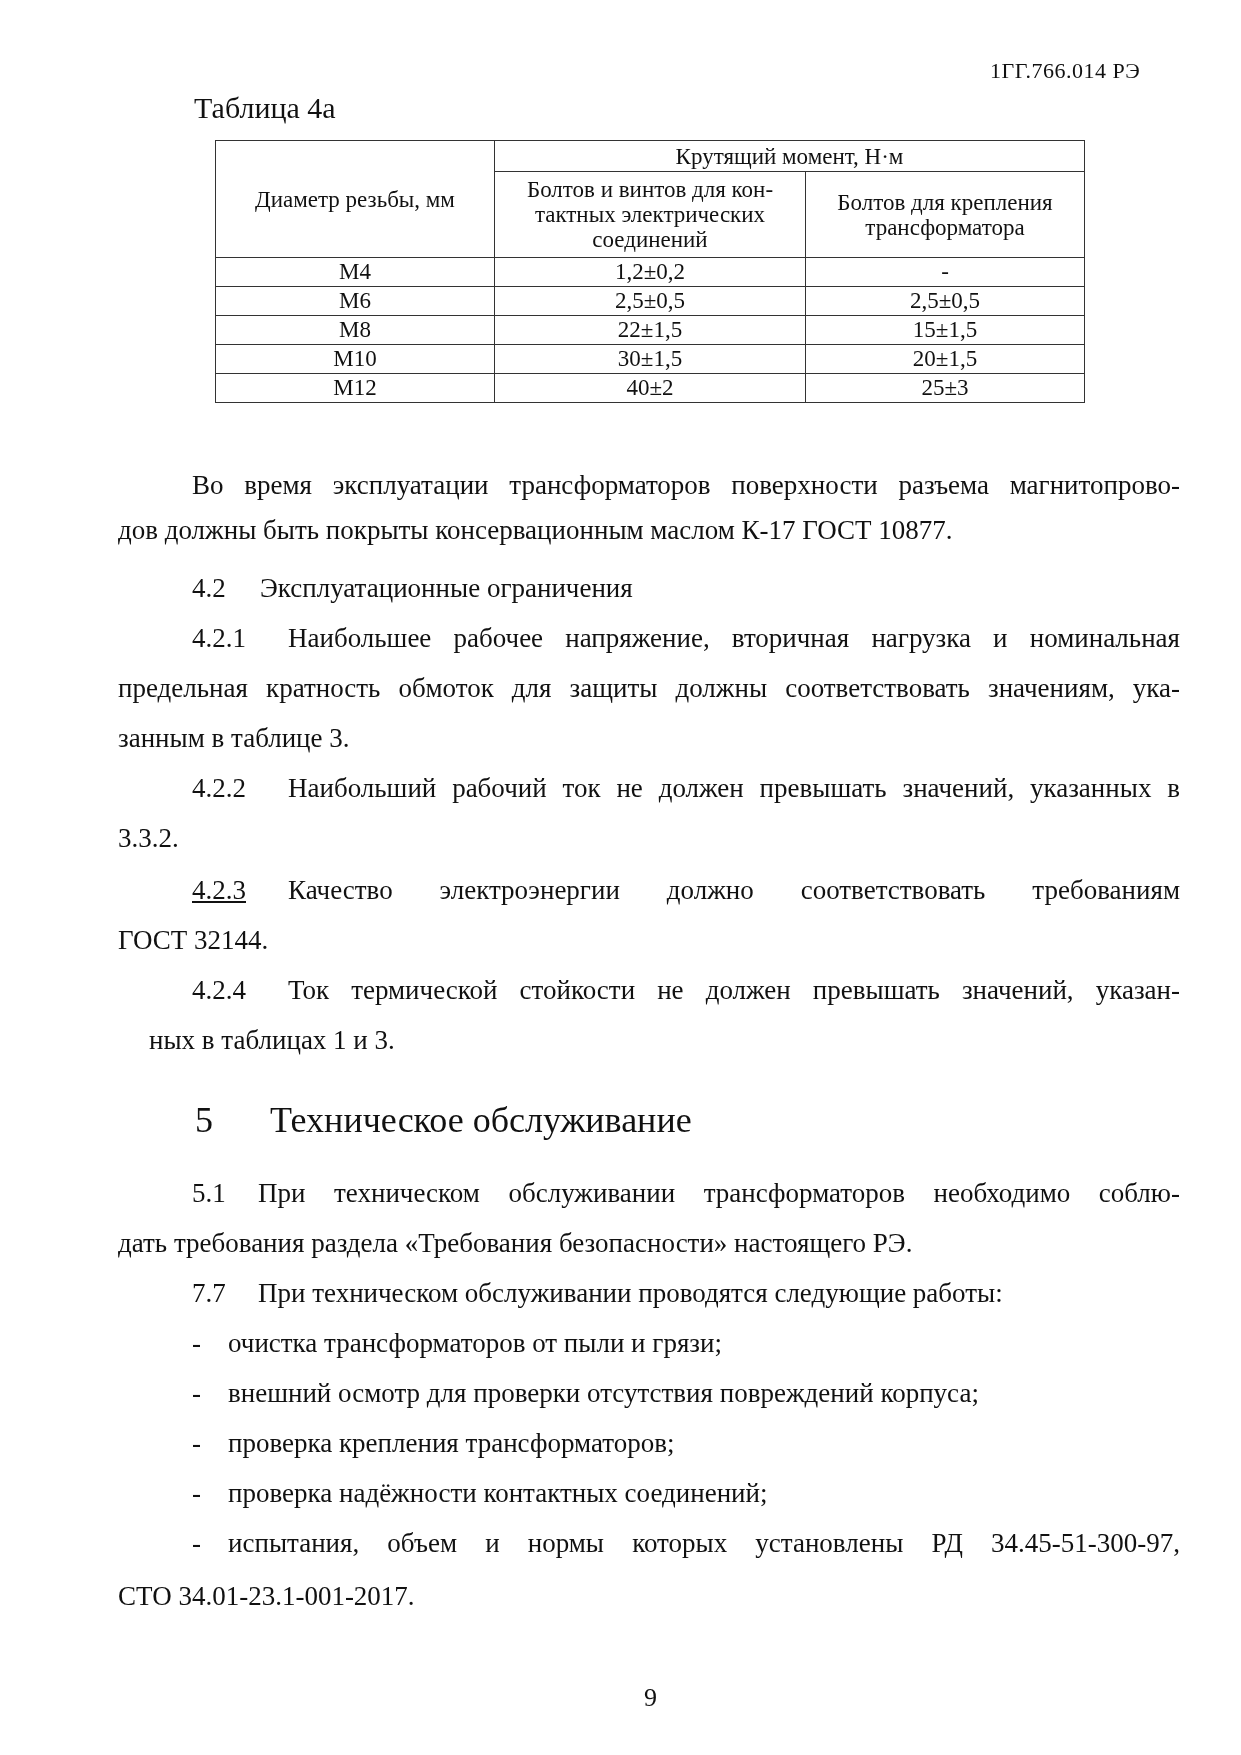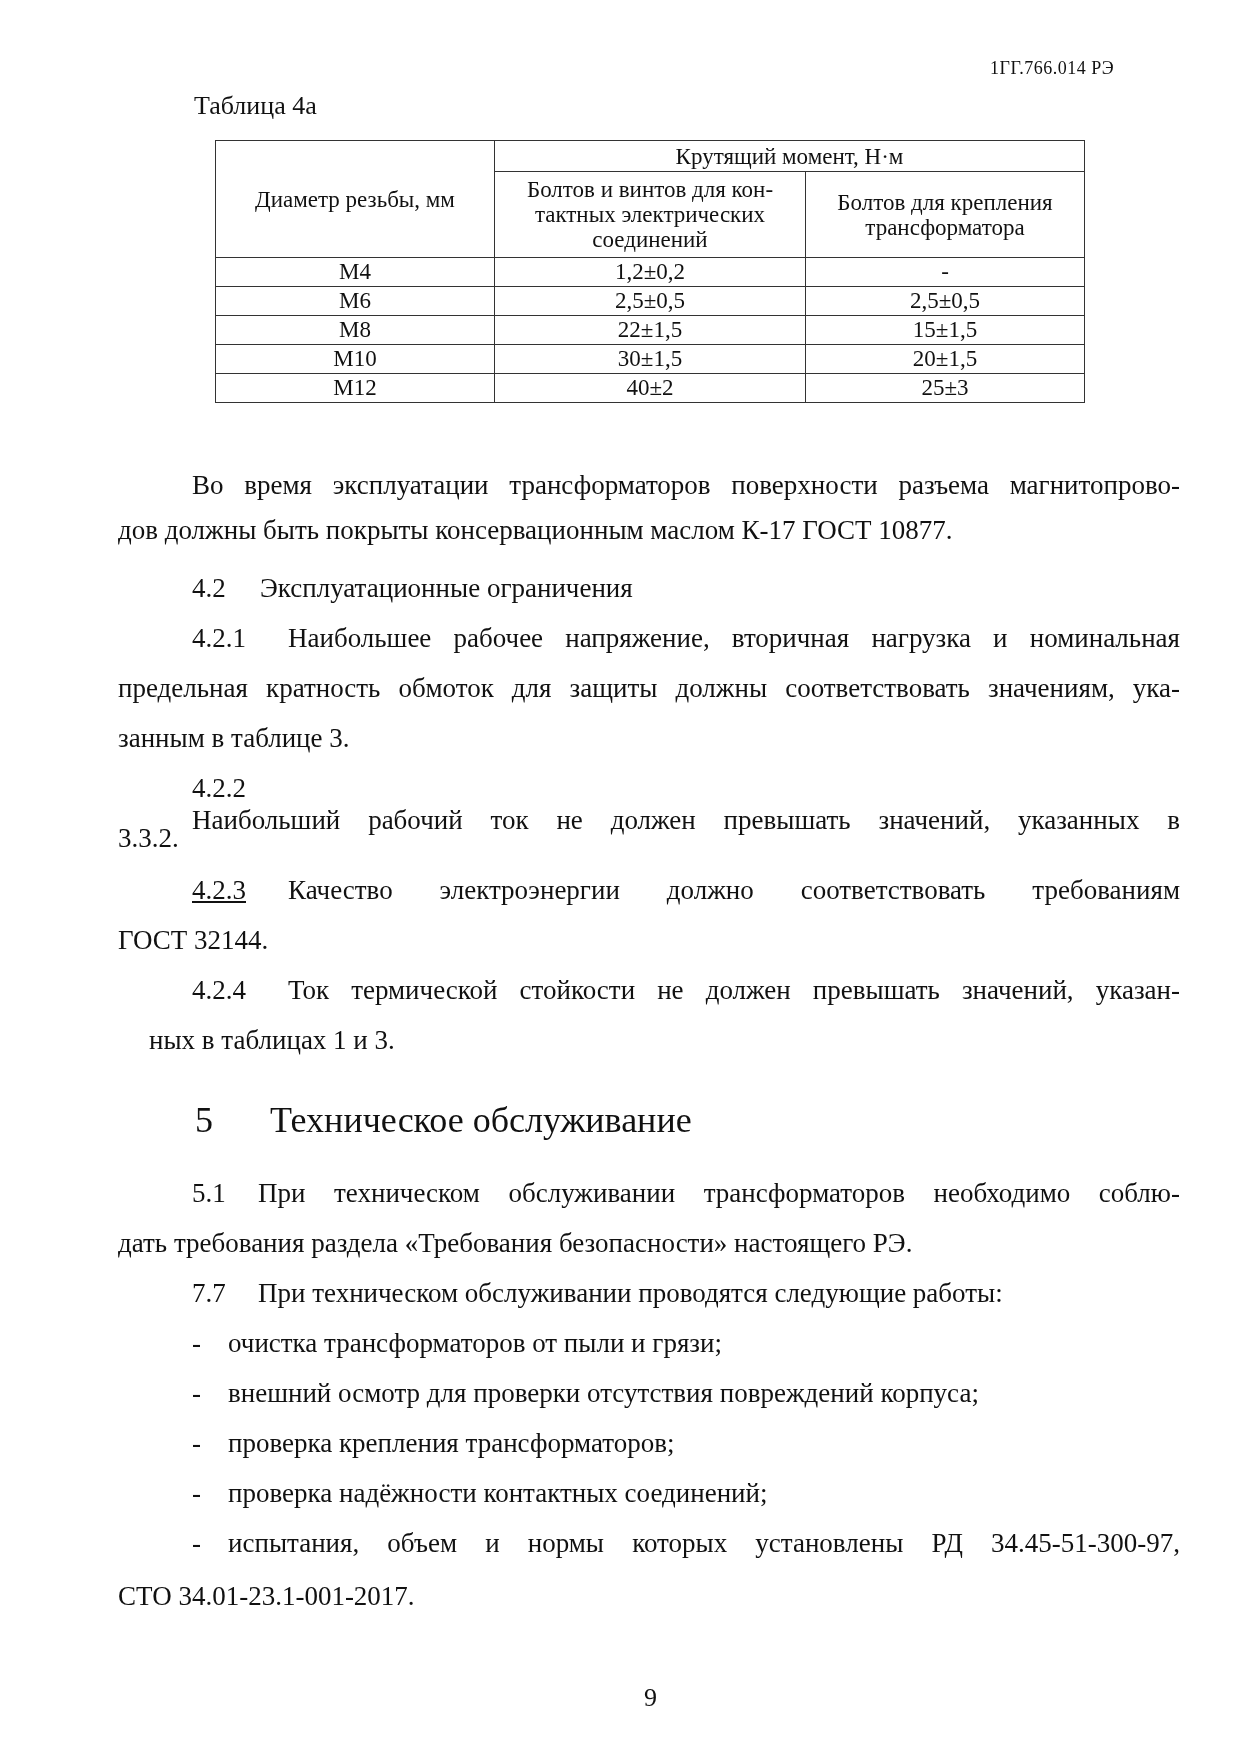--- a/index.html
+++ b/index.html
@@ -2,22 +2,22 @@
 <html><head>
 <meta charset="utf-8">
 <style>
   html, body { margin: 0; padding: 0; background: #ffffff; }
   body {
     width: 1241px; height: 1755px; position: relative; overflow: hidden;
     font-family: "Liberation Serif", "DejaVu Serif", serif;
     color: #111111;
   }
   .abs { position: absolute; white-space: nowrap; }
-  .doc-code { left: 990px; top: 58px; font-size: 18px; letter-spacing: 0.5px; }
-  .table-caption { left: 194px; top: 91px; font-size: 26px; }
+  .doc-code { left: 990px; top: 58px; font-size: 22px; letter-spacing: 0.5px; }
+  .table-caption { left: 194px; top: 91px; font-size: 30px; }
   table.torque {
     position: absolute; left: 215px; top: 140px; width: 870px;
     border-collapse: collapse; font-size: 23px; line-height: 25px;
   }
   table.torque td {
     border: 1.5px solid #333333; text-align: center; vertical-align: middle;
     padding: 0 4px;
   }
   table.torque td.c1 { width: 270px; }
   table.torque td.c2 { width: 302px; }
@@ -88,21 +88,21 @@
   <span class="num" style="width:68px;">4.2</span><span>Эксплуатационные ограничения</span>
 </div>
 
 <div class="line" style="left:192px; top:622px; width:988px; display:flex;align-items:flex-end;">
   <span class="num" style="width:96px; flex:none;">4.2.1</span>
   <span class="just" style="flex:1;">Наибольшее рабочее напряжение, вторичная нагрузка и номинальная</span>
 </div>
 <div class="line just" style="left:118px; top:672px; width:1062px;">предельная кратность обмоток для защиты должны соответствовать значениям, ука-</div>
 <div class="line" style="left:118px; top:722px;">занным в таблице 3.</div>
 
-<div class="line" style="left:192px; top:772px; width:988px; display:flex;flex-direction:column;">
+<div class="line" style="left:192px; top:772px; width:988px; display:flex;">
   <span class="num" style="width:96px; flex:none;">4.2.2</span>
   <span class="just" style="flex:1;">Наибольший рабочий ток не должен превышать значений, указанных в</span>
 </div>
 <div class="line" style="left:118px; top:822px;">3.3.2.</div>
 
 <div class="line" style="left:192px; top:874px; width:988px; display:flex;">
   <span class="num" style="width:96px; flex:none;text-decoration:underline;">4.2.3</span>
   <span class="just" style="flex:1;">Качество электроэнергии должно соответствовать требованиям</span>
 </div>
 <div class="line" style="left:118px; top:924px;">ГОСТ 32144.</div>

